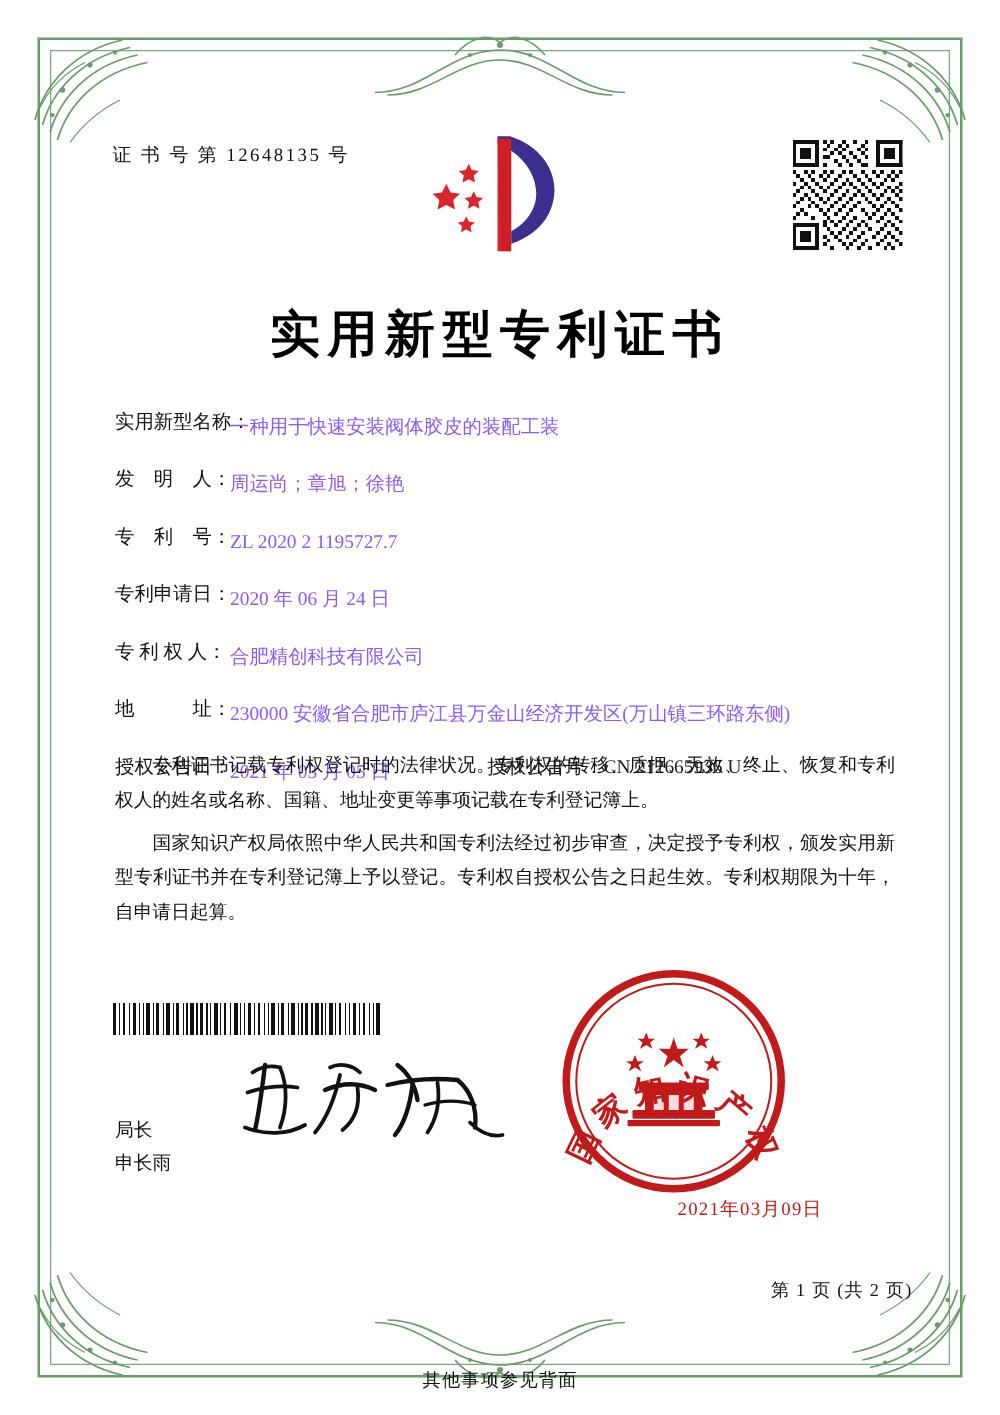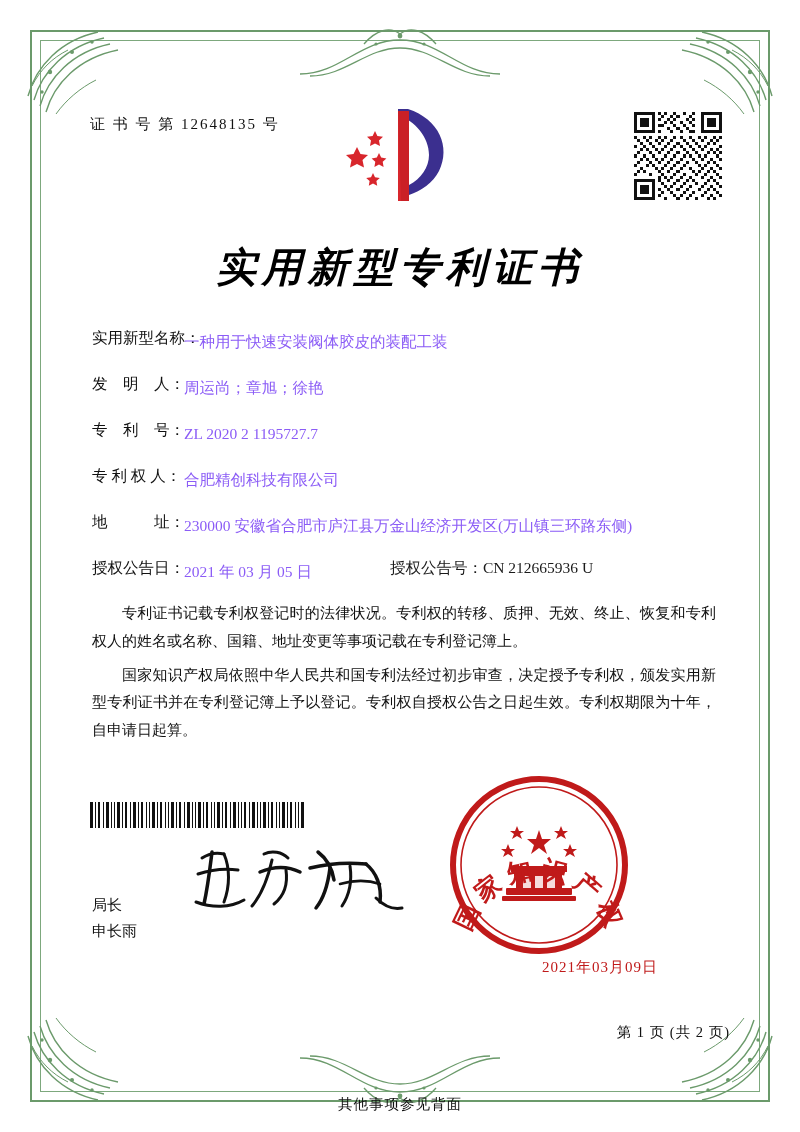--- a/index.html
+++ b/index.html
@@ -104,21 +104,20 @@
     position: absolute;
     left: 0;
     right: 0;
     top: 170px;
     text-align: center;
     font-family: "DejaVu Serif", "Liberation Serif", serif;
     font-size: 40px;
     font-weight: bold;
     letter-spacing: 6px;
     color: #000;
-    font-style: italic;
   }
 
   .fields {
     position: absolute;
     left: 22px;
     right: 10px;
     top: 260px;
     font-size: 15.5px;
     line-height: 1.05;
   }
@@ -590,20 +589,24 @@
       <div class="field-row">
         <div class="field-label">发　明　人：</div>
         <div class="field-value">周运尚；章旭；徐艳</div>
       </div>
 
       <div class="field-row">
         <div class="field-label">专　利　号：</div>
         <div class="field-value">ZL 2020 2 1195727.7</div>
       </div>
 
+      <div class="field-row">
+        <div class="field-label">专利申请日：</div>
+        <div class="field-value">2020 年 06 月 24 日</div>
+      </div>
 
       <div class="field-row">
         <div class="field-label">专 利 权 人：</div>
         <div class="field-value">合肥精创科技有限公司</div>
       </div>
 
       <div class="field-row">
         <div class="field-label">地　　　址：</div>
         <div class="field-value">230000 安徽省合肥市庐江县万金山经济开发区(万山镇三环路东侧)</div>
       </div>

